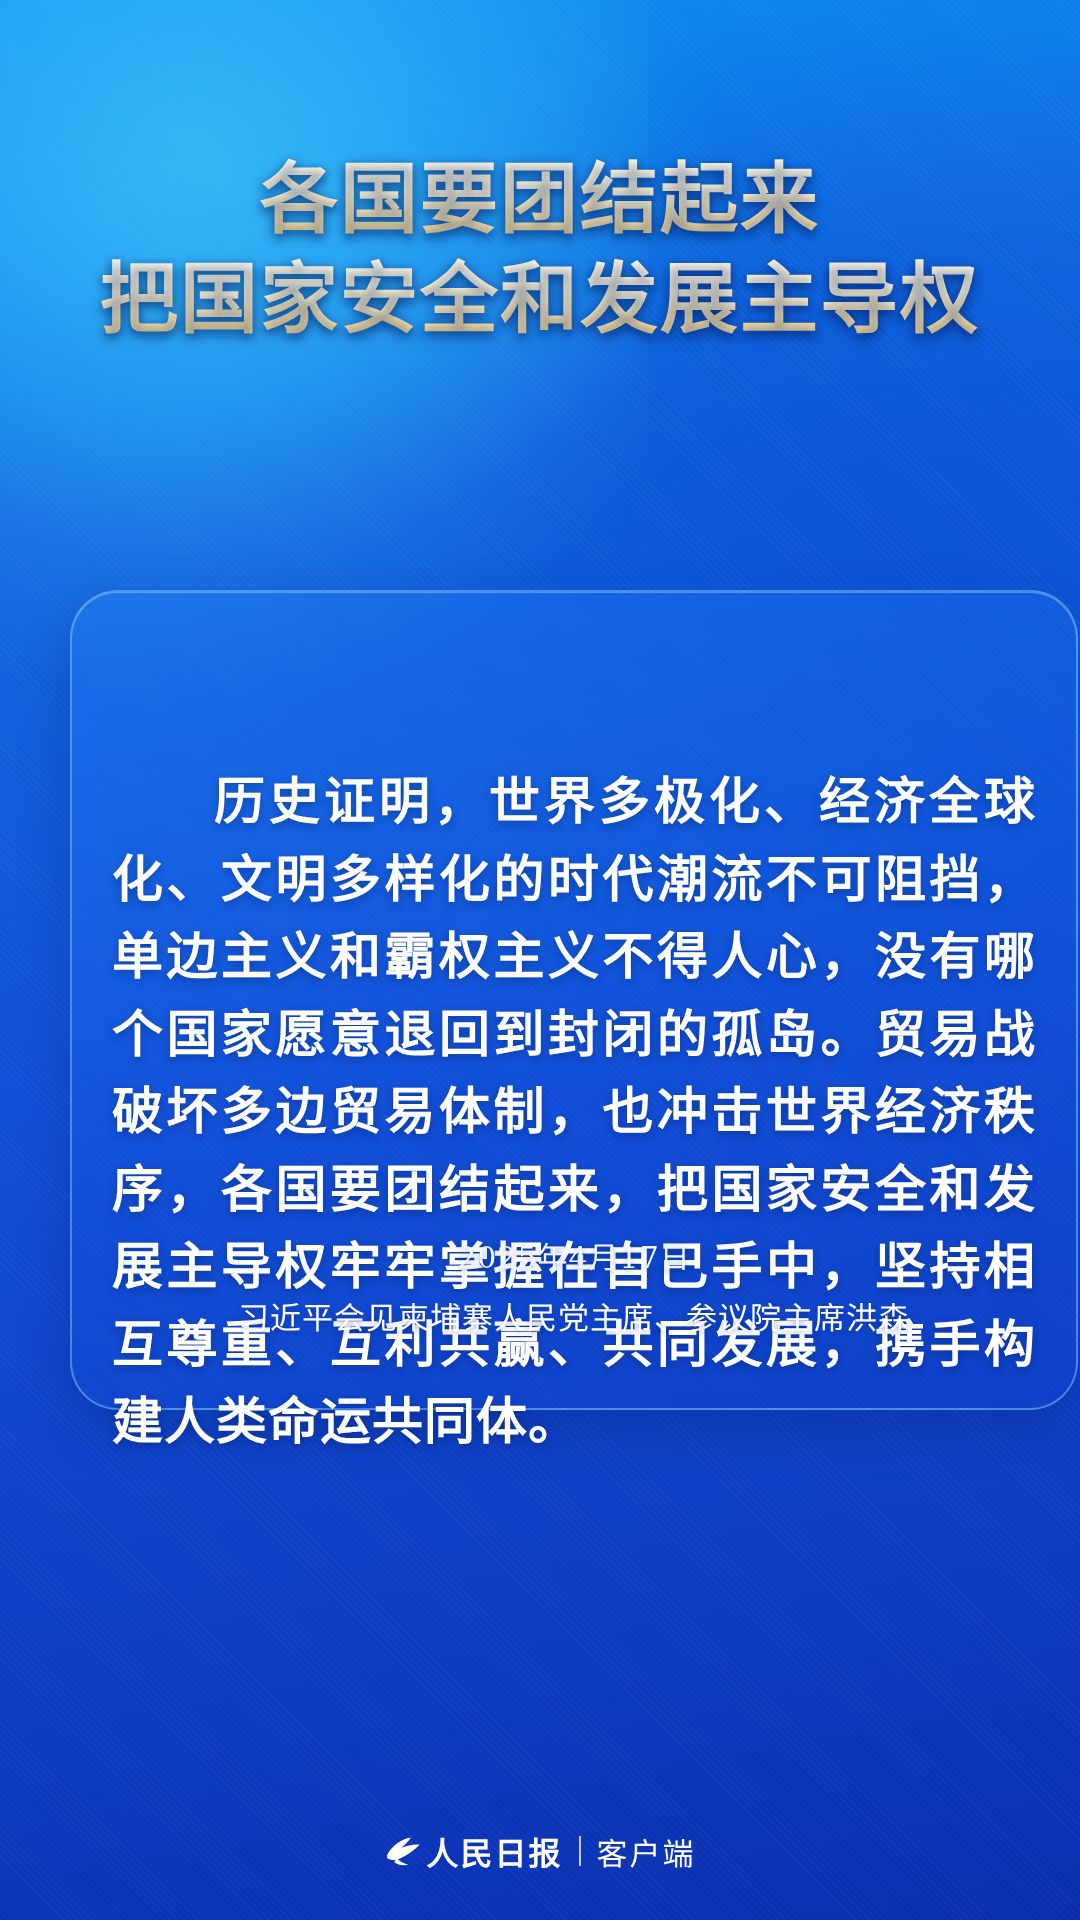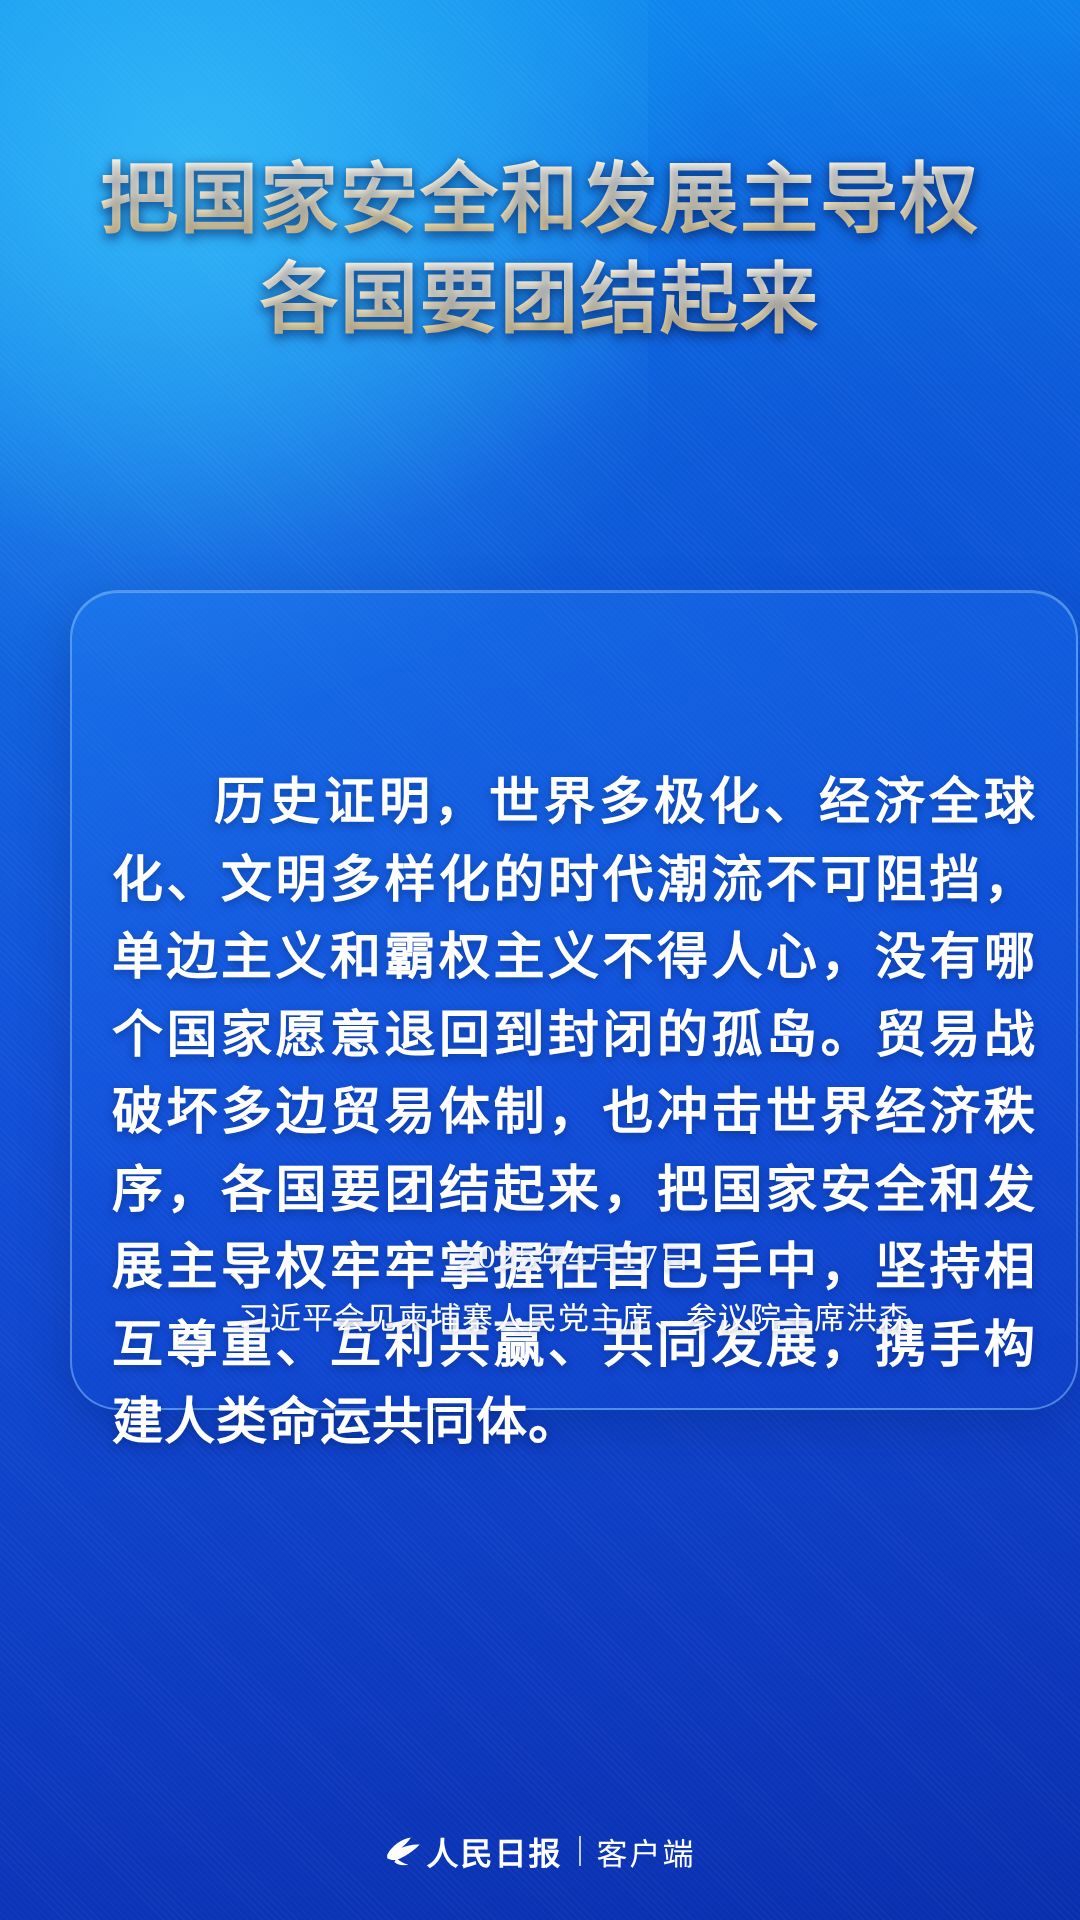--- a/index.html
+++ b/index.html
@@ -161,22 +161,22 @@
     color: #ffffff;
     letter-spacing: 2px;
   }
 </style>
 </head>
 <body>
 
 <div class="poster">
 
   <div class="headline">
+    <div class="line">各国要团结起来</div>
     <div class="line">把国家安全和发展主导权</div>
-    <div class="line">各国要团结起来</div>
   </div>
 
   <div class="card">
     <div class="card-inner">
       <p class="body-text">历史证明，世界多极化、经济全球化、文明多样化的时代潮流不可阻挡，单边主义和霸权主义不得人心，没有哪个国家愿意退回到封闭的孤岛。贸易战破坏多边贸易体制，也冲击世界经济秩序，各国要团结起来，把国家安全和发展主导权牢牢掌握在自己手中，坚持相互尊重、互利共赢、共同发展，携手构建人类命运共同体。</p>
     </div>
     <div class="meta">
       <div class="date">2025年4月17日</div>
       <div class="occasion">习近平会见柬埔寨人民党主席、参议院主席洪森</div>
     </div>

